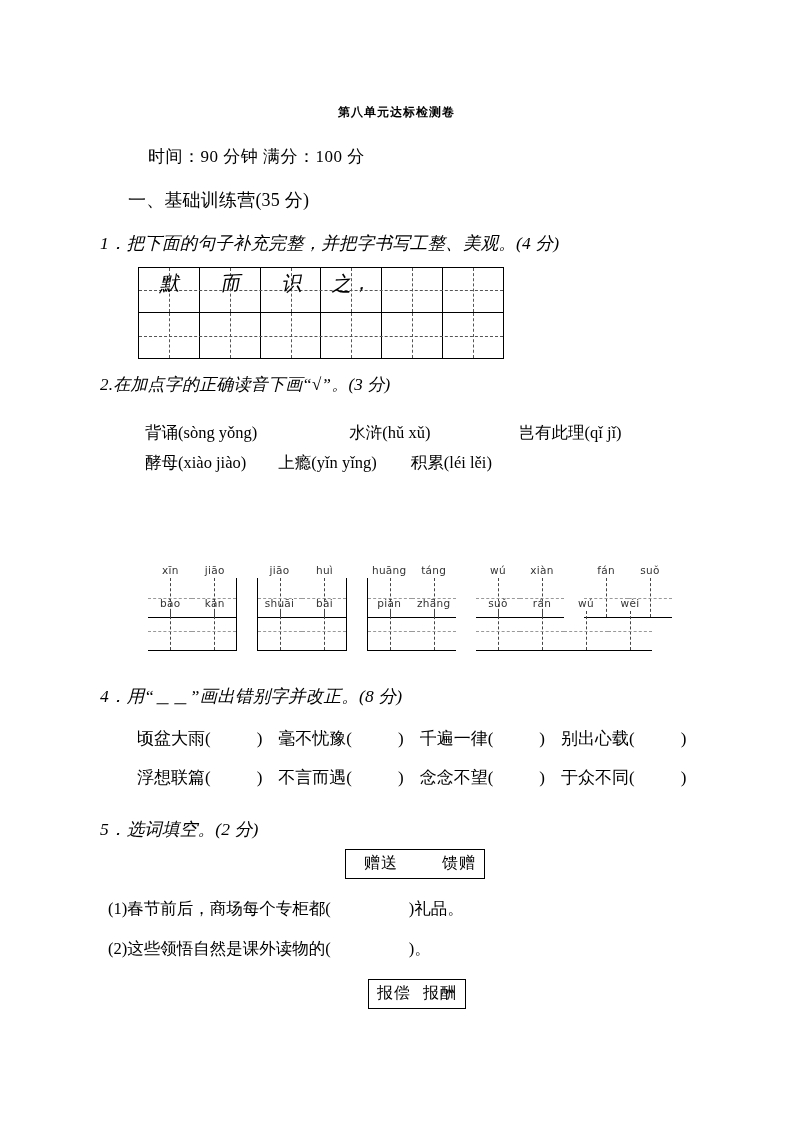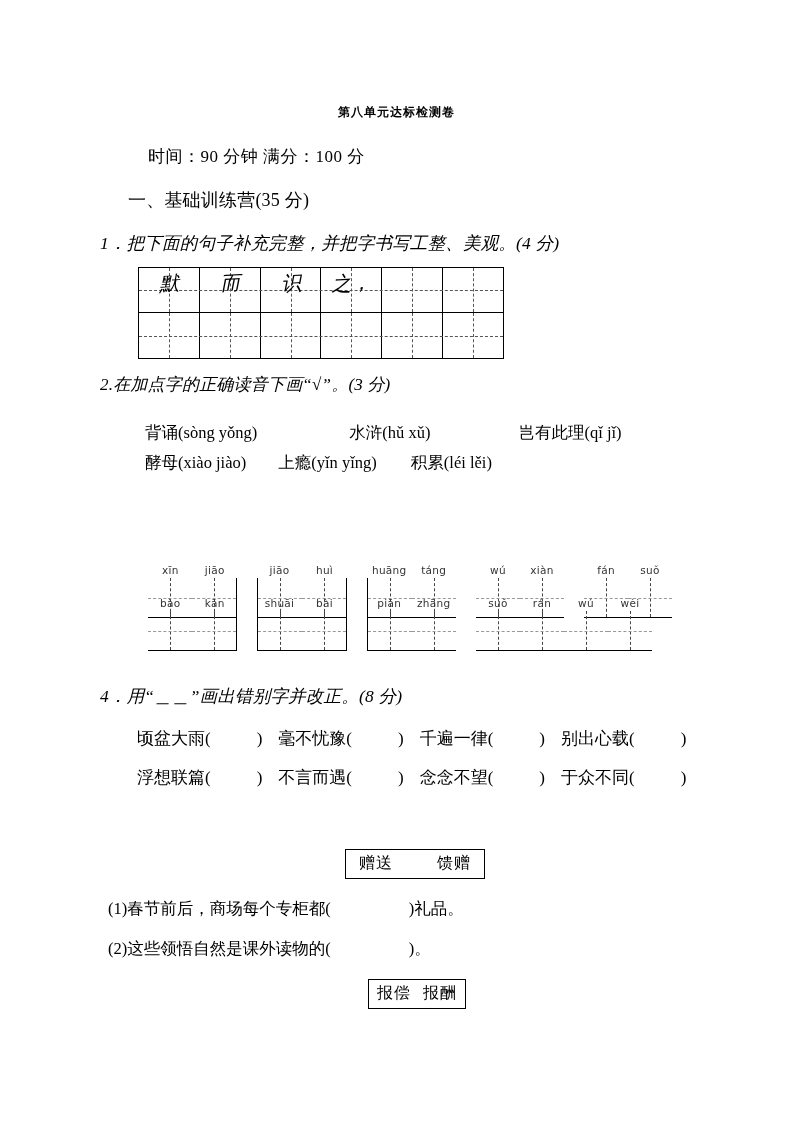--- a/index.html
+++ b/index.html
@@ -203,21 +203,21 @@
     border: 1.2px solid #000;
     box-sizing: border-box;
     font-size: 16px;
     padding: 3px 8px 4px 8px;
     white-space: nowrap;
     letter-spacing: 1px;
   }
   .word-bank-1 {
     left: 345px; top: 849px;
     width: 140px;
-    text-align: center;
+    text-align: right;
   }
   .word-bank-1 .wb-space { display: inline-block; width: 44px; }
   .word-bank-2 {
     left: 368px; top: 979px;
     width: 98px;
     text-align: center;
   }
   .word-bank-2 .wb-space { display: inline-block; width: 12px; }
 
   .q5-sentence {
@@ -378,20 +378,21 @@
   </div>
 
   <div class="q-prompt q4-prompt">4．用“＿＿”画出错别字并改正。(8 分)</div>
   <div class="q4-line q4-line-1">
     <span class="q4-item">顷盆大雨(</span><span class="paren-gap"></span><span>)</span><span class="q4-sep"></span><span class="q4-item">毫不忧豫(</span><span class="paren-gap"></span><span>)</span><span class="q4-sep"></span><span class="q4-item">千遍一律(</span><span class="paren-gap"></span><span>)</span><span class="q4-sep"></span><span class="q4-item">别出心载(</span><span class="paren-gap"></span><span>)</span>
   </div>
   <div class="q4-line q4-line-2">
     <span class="q4-item">浮想联篇(</span><span class="paren-gap"></span><span>)</span><span class="q4-sep"></span><span class="q4-item">不言而遇(</span><span class="paren-gap"></span><span>)</span><span class="q4-sep"></span><span class="q4-item">念念不望(</span><span class="paren-gap"></span><span>)</span><span class="q4-sep"></span><span class="q4-item">于众不同(</span><span class="paren-gap"></span><span>)</span>
   </div>
 
+  <div class="q-prompt q5-prompt">5．选词填空。(2 分)</div>
   <div class="word-bank word-bank-1">
     <span>赠送</span><span class="wb-space"></span><span>馈赠</span>
   </div>
   <div class="q5-sentence q5-s1">
     <span>(1)春节前后，商场每个专柜都(</span><span class="blank-gap"></span><span>)礼品。</span>
   </div>
   <div class="q5-sentence q5-s2">
     <span>(2)这些领悟自然是课外读物的(</span><span class="blank-gap"></span><span>)。</span>
   </div>
   <div class="word-bank word-bank-2">

